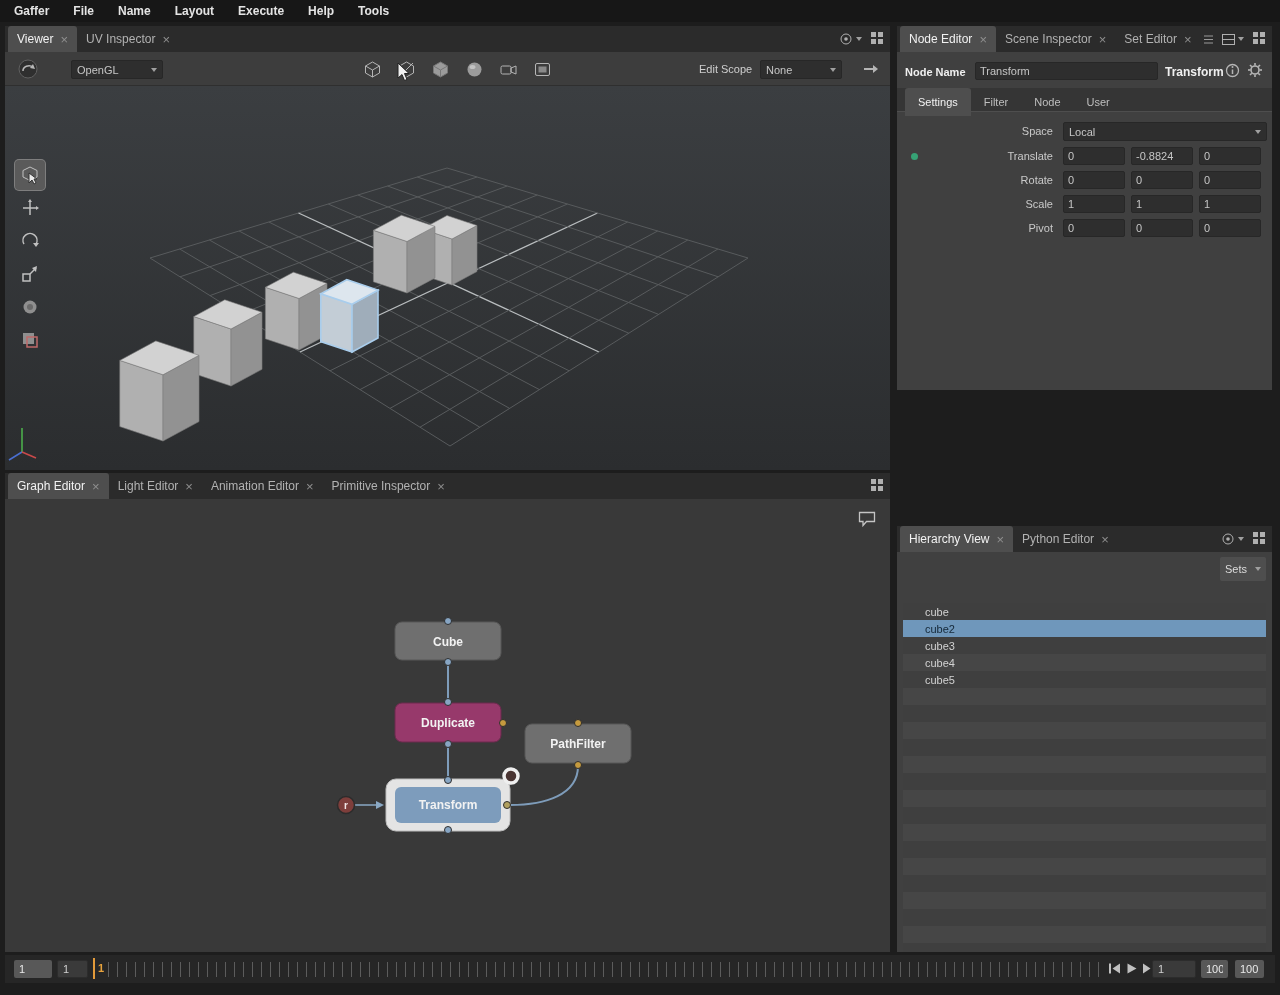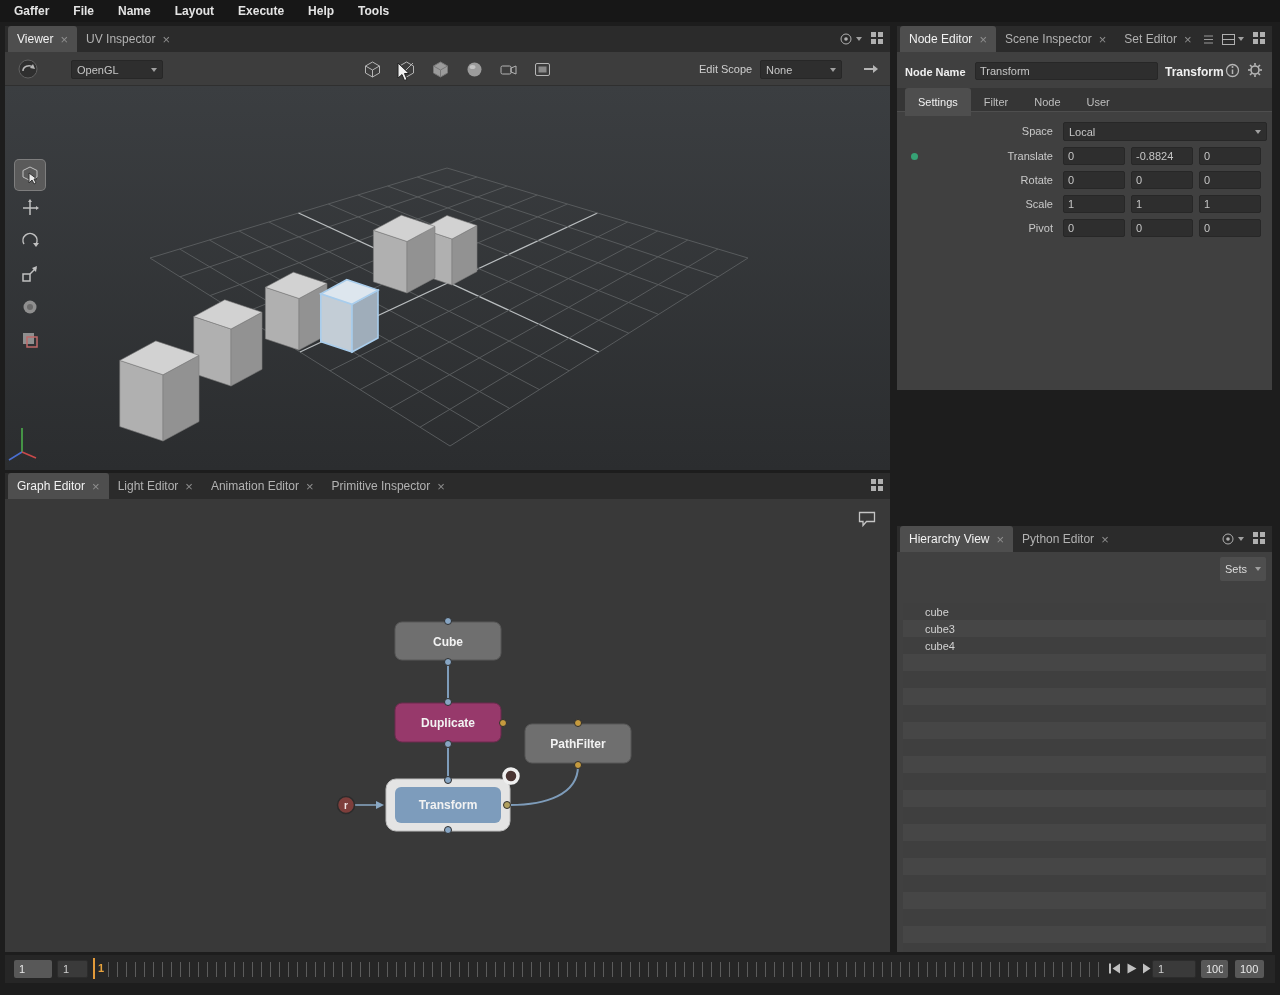--- a/index.html
+++ b/index.html
@@ -487,25 +487,31 @@
     <div class="btn-sets" style="left:323px;top:31px;width:46px;">
       <span>Sets</span>
       <span class="arr"></span>
     </div>
 
 
     <div class="hrows">
       <div class="hrow">
           <span>cube</span>
         </div>
+      <div class="hrow selected">
+          <span>cube2</span>
+        </div>
       <div class="hrow">
           <span>cube3</span>
         </div>
       <div class="hrow">
           <span>cube4</span>
+        </div>
+      <div class="hrow">
+          <span>cube5</span>
         </div>
     </div>
   </div>
 
   <div class="timeline">
     <input class="tl-field tl-light" style="left: 9px; width: 38px;" value="1">
     <input class="tl-field tl-dark" style="left: 52px; width: 31px;" value="1">
     <div style="position:absolute;left:88px;top:3px;width:2px;height:21px;background:#e29a3a;"></div>
     <span style="position:absolute;left:93px;top:7px;color:#e8a33d;font-size:11px;font-weight:700;">1</span>
     <div class="ruler"></div>

